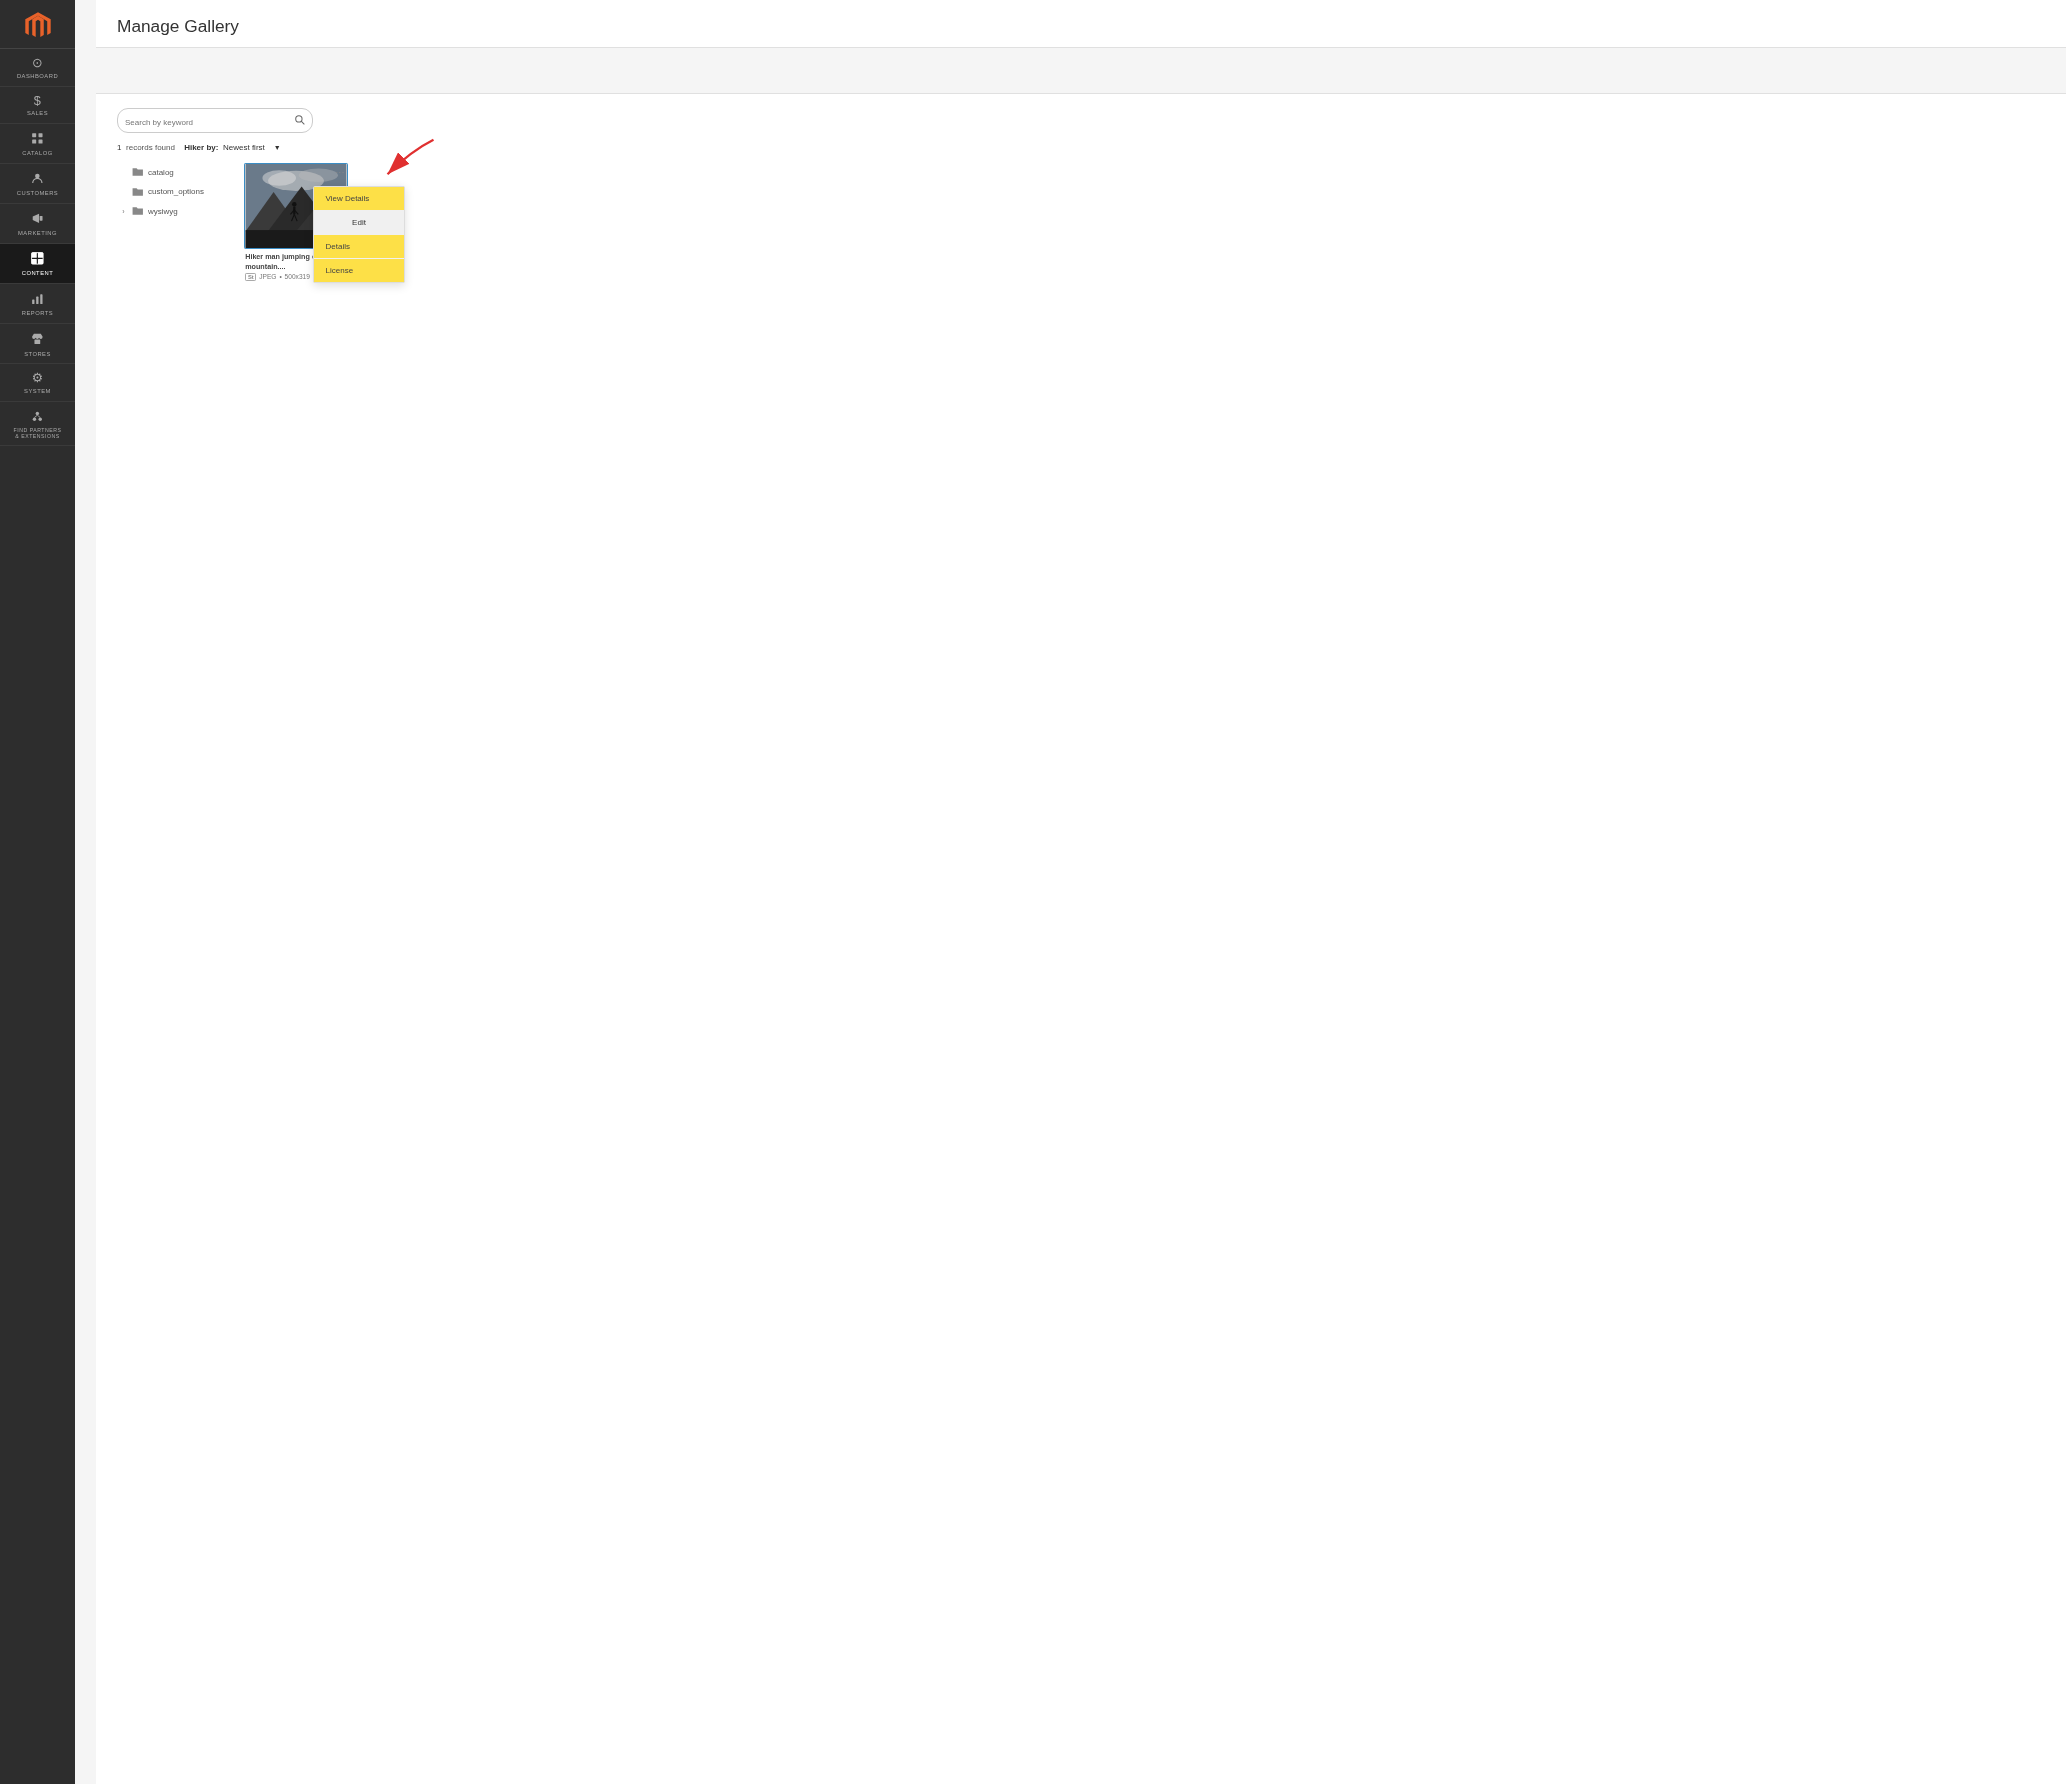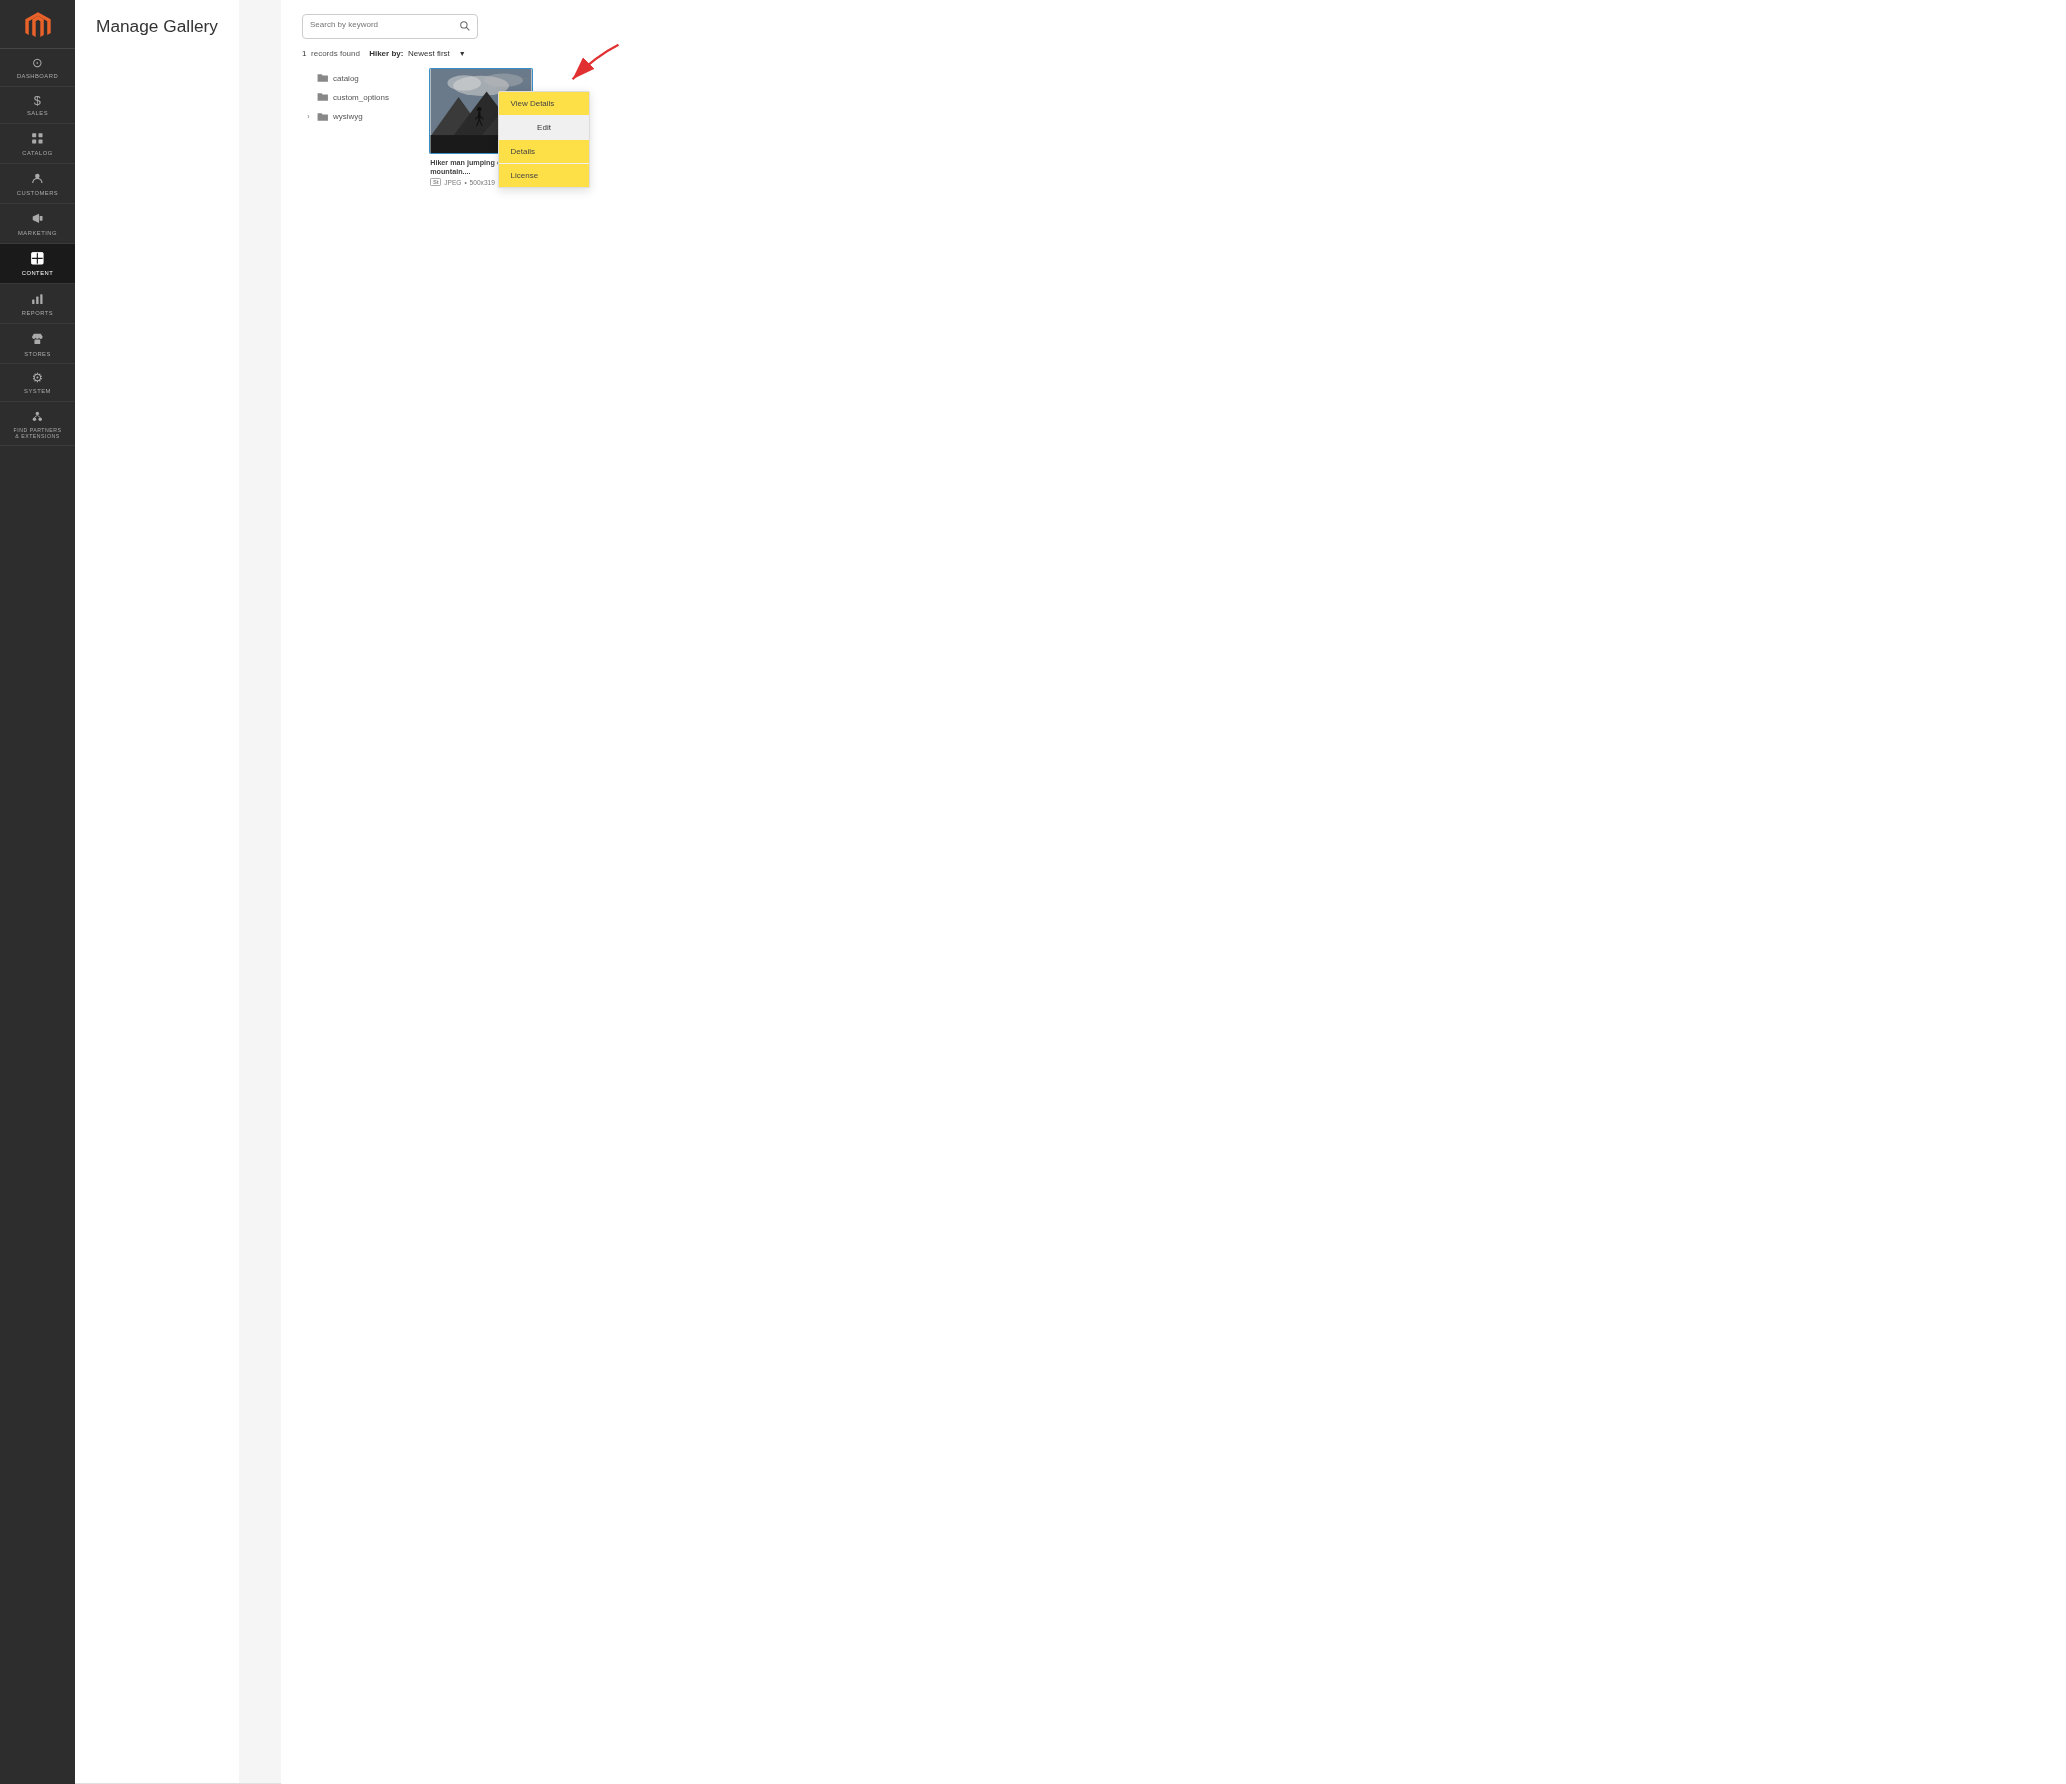--- a/index.html
+++ b/index.html
@@ -52,23 +52,24 @@
       font-size: 5.8px;
       letter-spacing: 0.5px;
       text-align: center;
       line-height: 1.2;
     }
 
     
     .main {
       flex: 1;
       display: flex;
-      flex-direction: row;
+      flex-direction: column;
       background: #fff;
       overflow: auto;
+      margin-left: 21px;
     }
     .page-header {
       padding: 16px 21px 10.4px;
       background: #fff;
       border-bottom: 0.6px solid #e0e0e0;
     }
     .page-title {
       font-size: 17.3px;
       font-weight: 300;
       color: #333;
@@ -89,25 +90,25 @@
     }
 
     
     .search-bar-container {
       display: flex;
       align-items: center;
       margin-bottom: 10.4px;
     }
     .search-bar {
       display: flex;
-      align-items: flex-start;
+      align-items: flex-end;
       border: 0.6px solid #ccc;
-      border-radius: 4px;
+      border-radius: 11px;
       background: #fff;
-      width: 176px;
+      width: 196px;
       padding: 4.6px 7px;
     }
     .search-input {
       border: none;
       outline: none;
       font-size: 8px;
       color: #999;
       flex: 1;
       background: transparent;
     }

